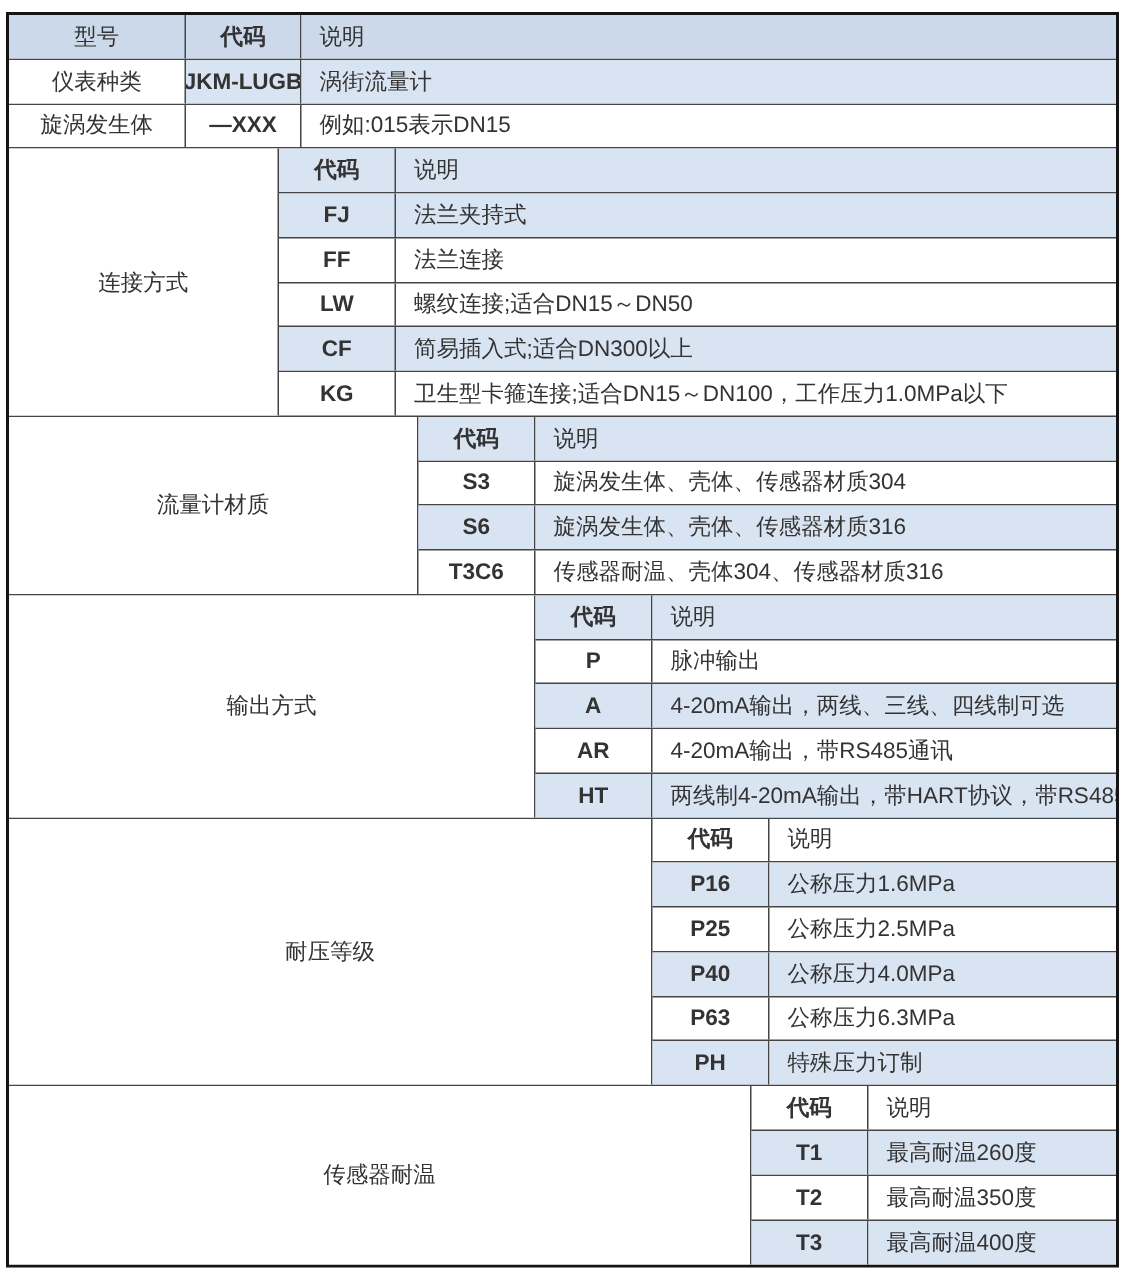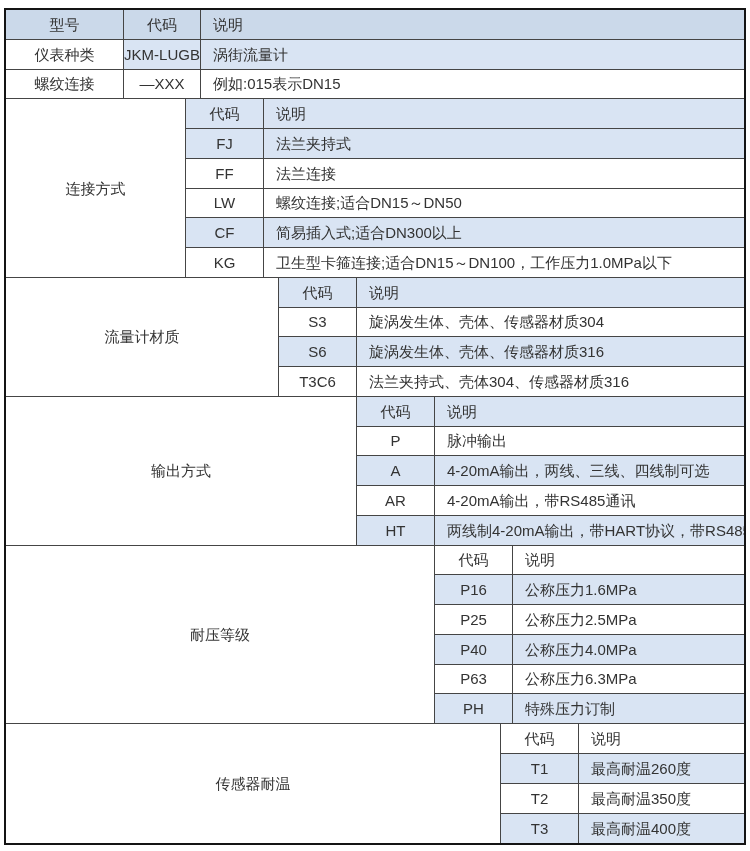--- a/index.html
+++ b/index.html
@@ -21,21 +21,21 @@
   .section{display:flex;box-sizing:border-box;
      border-bottom:1.5px solid var(--border-inner);}
   .section:last-child{border-bottom:none;}
   .sub{flex:1;display:flex;flex-direction:column;min-width:0;}
   .sr{display:flex;flex:1;box-sizing:border-box;
      border-bottom:1.5px solid var(--border-inner);}
   .sr:last-child{border-bottom:none;}
   .c{display:flex;align-items:center;box-sizing:border-box;overflow:hidden;
      white-space:nowrap;}
   .c-label{justify-content:center;background:var(--row-bg);}
-  .c-code{justify-content:center;border-right:1.5px solid var(--border-inner);}
+  .c-code{justify-content:center;border-right:1.5px solid var(--border-inner);font-weight:bold;}
   .c-desc{flex:1;padding-left:12px;min-width:0;}
   .w1{width:118px;border-right:1.5px solid var(--border-inner);}
   .w2{width:77px;}
   .w3{width:78px;flex:none;}
   .sec-label{flex:none;border-right:1.5px solid var(--border-inner);}
   .hdr .c{background:var(--header-bg);}
   .stripe{background:var(--stripe-bg);}
 </style>
 </head>
 <body>
@@ -44,21 +44,21 @@
   <div class="r hdr">
     <div class="c c-label w1">型号</div>
     <div class="c c-code w2">代码</div>
     <div class="c c-desc">说明</div>
   </div>
   <div style="display:contents" id="table-body"><div class="r">
         <div class="c c-label w1">仪表种类</div>
         <div class="c c-code w2 stripe">JKM-LUGB</div>
         <div class="c c-desc stripe">涡街流量计</div>
       </div><div class="r">
-        <div class="c c-label w1">螺纹连接</div>
+        <div class="c c-label w1">旋涡发生体</div>
         <div class="c c-code w2">—XXX</div>
         <div class="c c-desc">例如:015表示DN15</div>
       </div><div class="section" style="height: 178.5px;">
         <div class="c c-label sec-label" style="width: 180px;">连接方式</div>
         <div class="sub">
           <div class="sr">
             <div class="c c-code w3 stripe">代码</div>
             <div class="c c-desc stripe">说明</div>
           </div>
           <div class="sr">
@@ -92,21 +92,21 @@
           <div class="sr">
             <div class="c c-code w3">S3</div>
             <div class="c c-desc">旋涡发生体、壳体、传感器材质304</div>
           </div>
           <div class="sr">
             <div class="c c-code w3 stripe">S6</div>
             <div class="c c-desc stripe">旋涡发生体、壳体、传感器材质316</div>
           </div>
           <div class="sr">
             <div class="c c-code w3">T3C6</div>
-            <div class="c c-desc">法兰夹持式、壳体304、传感器材质316</div>
+            <div class="c c-desc">传感器耐温、壳体304、传感器材质316</div>
           </div>
         </div>
       </div><div class="section" style="height: 148.75px;">
         <div class="c c-label sec-label" style="width: 351px;">输出方式</div>
         <div class="sub">
           <div class="sr">
             <div class="c c-code w3 stripe">代码</div>
             <div class="c c-desc stripe">说明</div>
           </div>
           <div class="sr">

